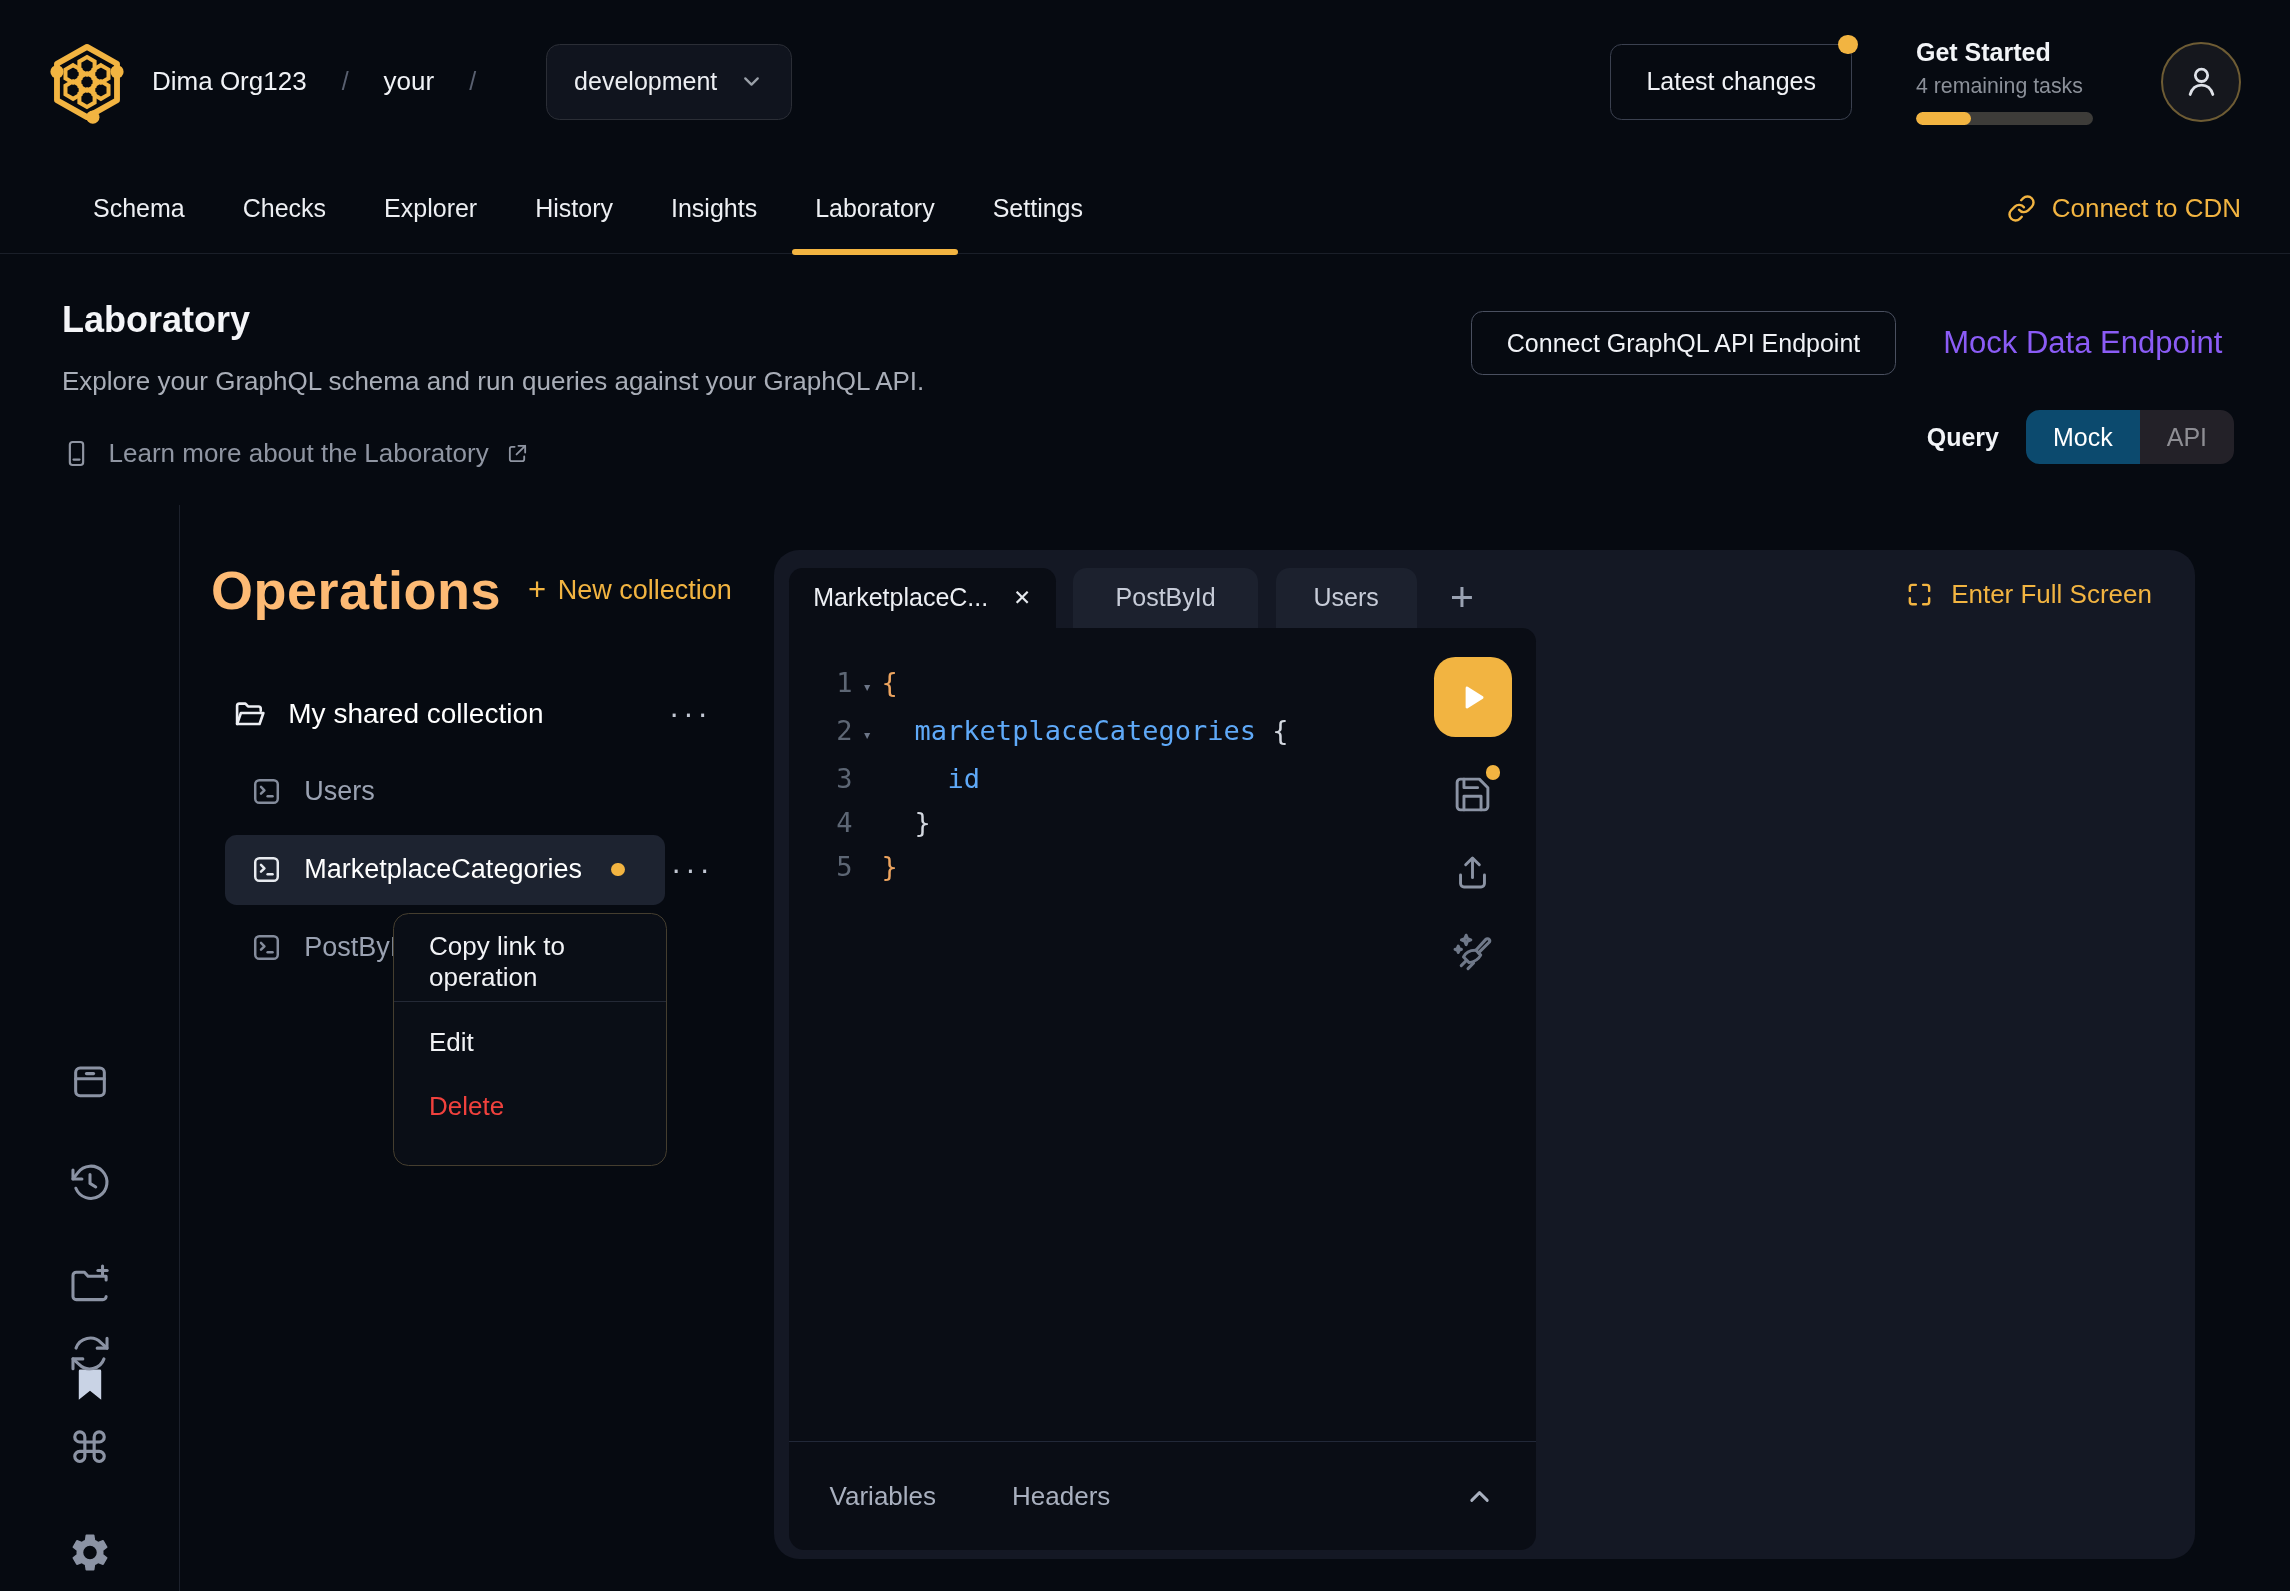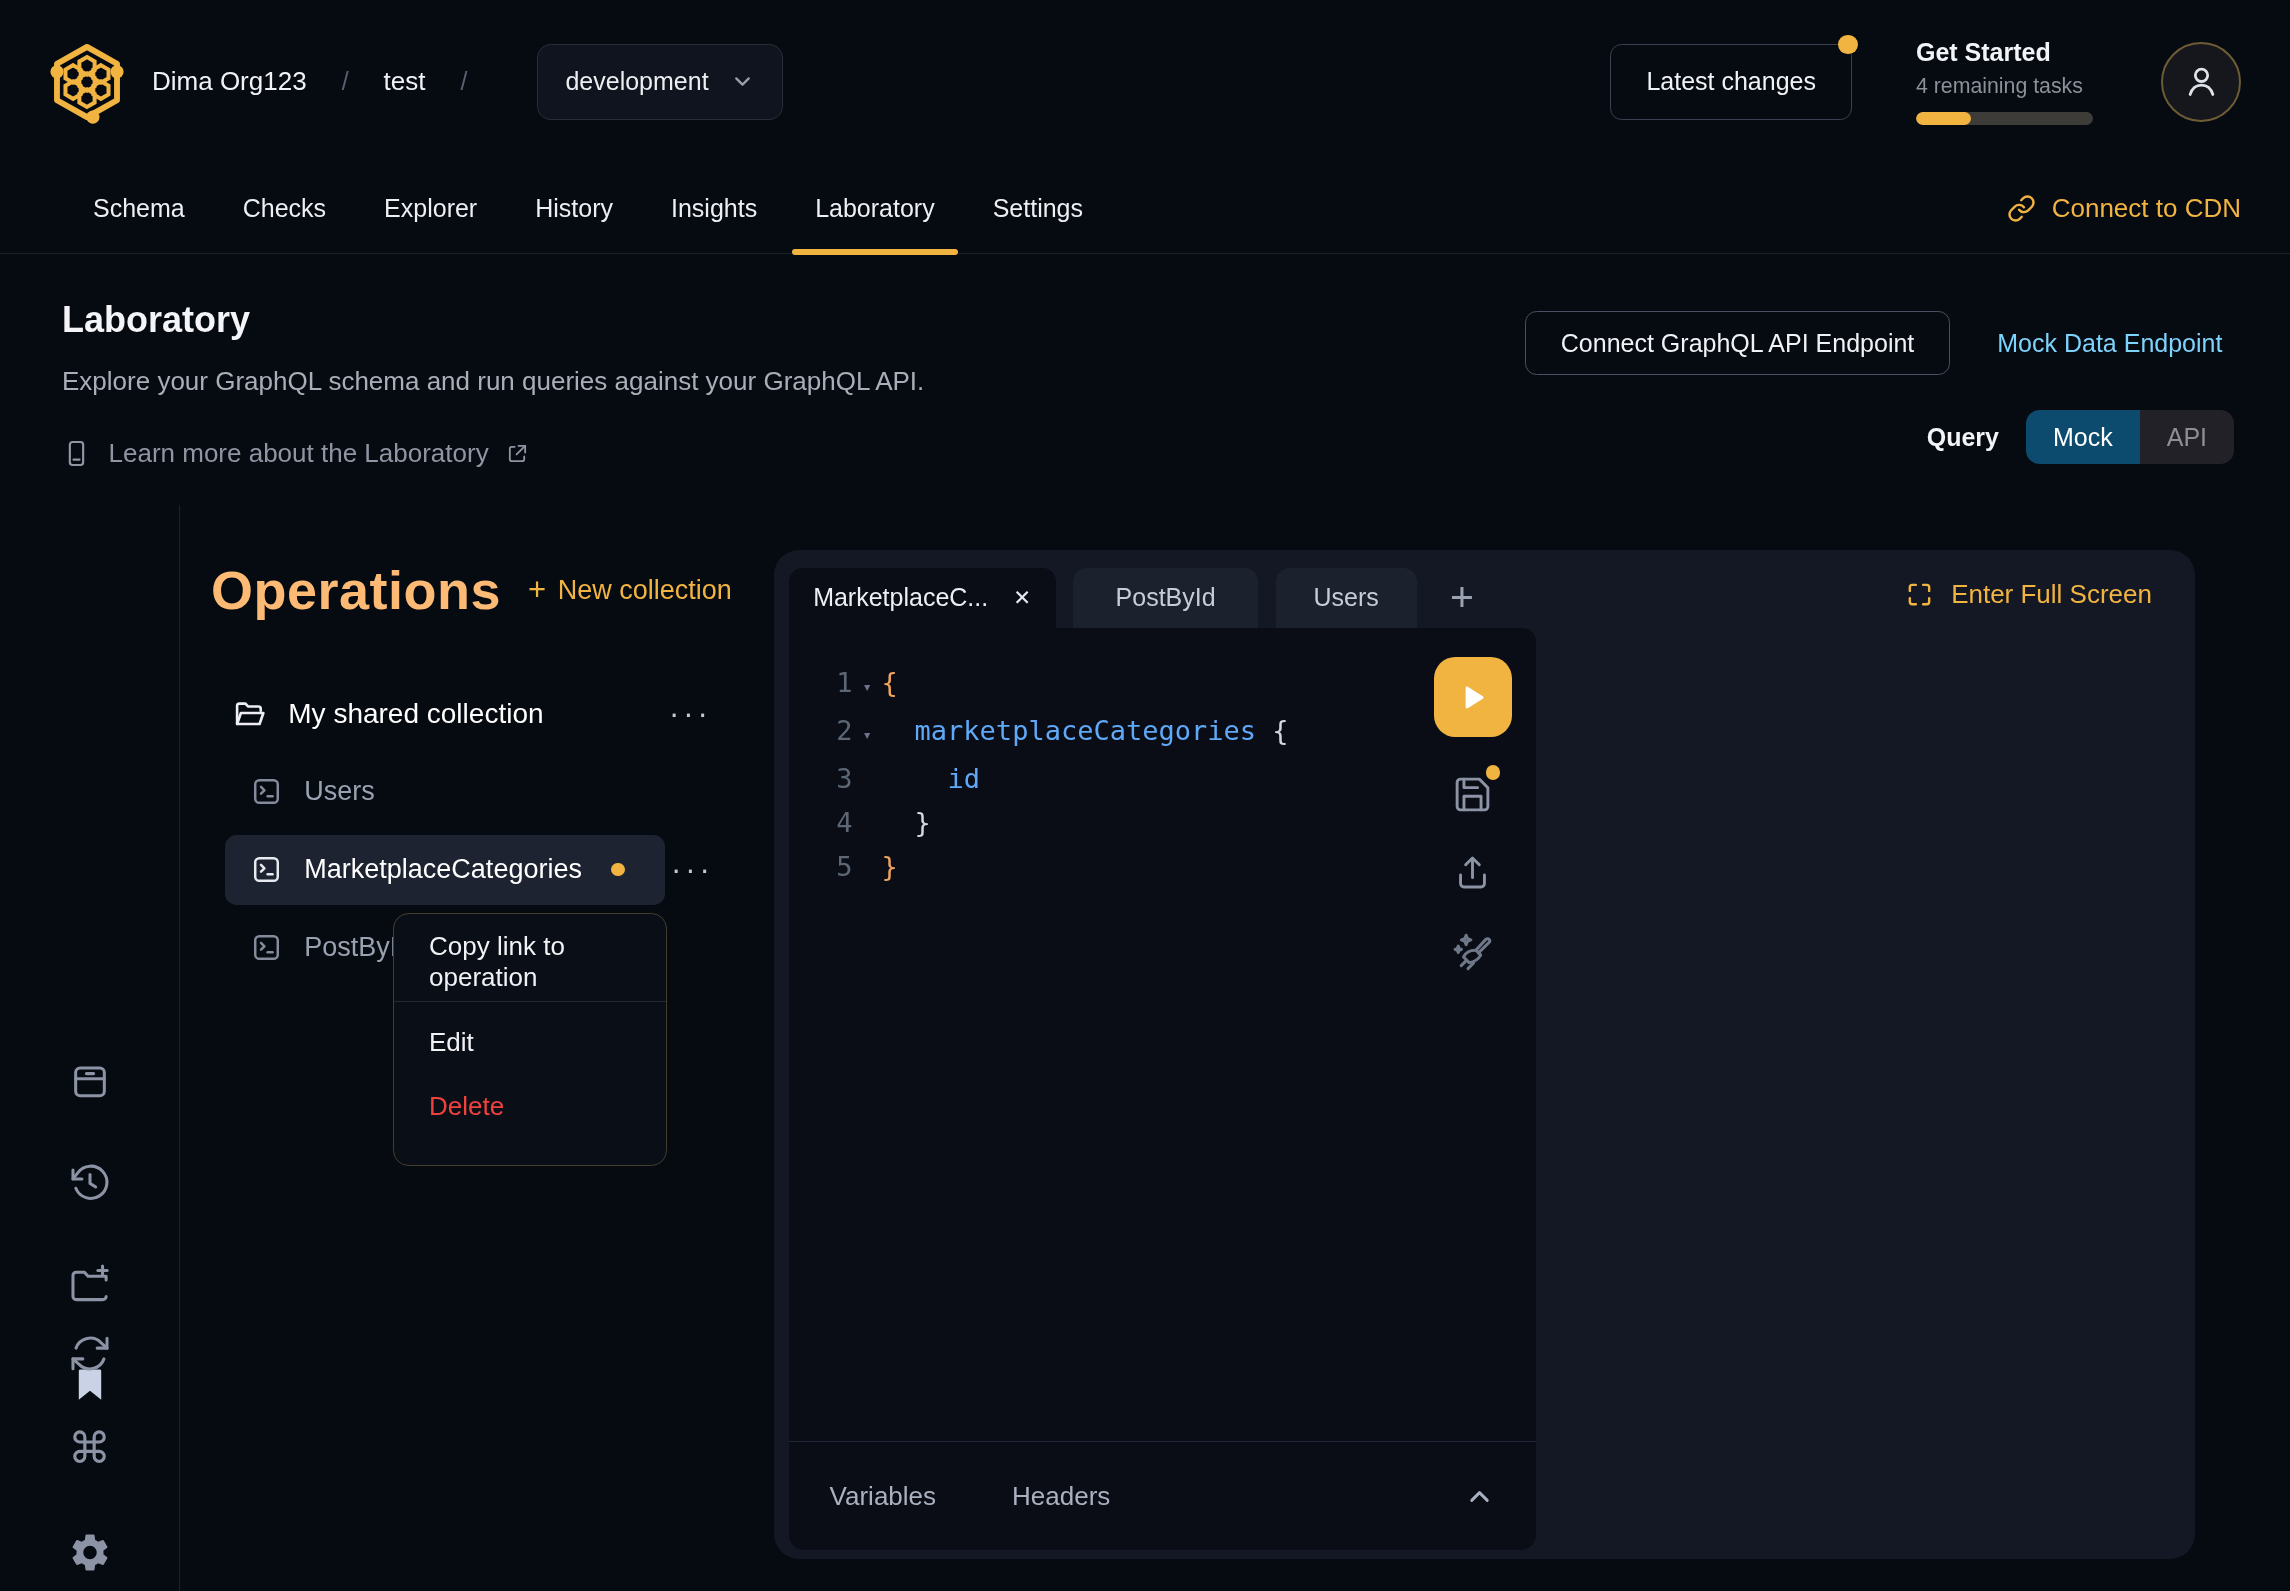--- a/index.html
+++ b/index.html
@@ -43,21 +43,21 @@
 
   
   .ph-left{position:absolute;left:62px;top:299px;}
   .ph-title{font-size:36px;font-weight:700;color:#f4f5f8;}
   .ph-sub{font-size:26px;color:#a9aeb8;margin-top:25px;}
   .learn{display:flex;align-items:center;gap:17.5px;margin-top:41px;color:#8f95a2;font-size:26px;cursor:pointer;}
   .ph-right{position:absolute;right:56px;top:311px;display:flex;flex-direction:column;align-items:flex-end;}
   .ph-row1{display:flex;align-items:center;gap:47px;}
   .connect-endpoint-btn{height:64px;padding:0 35px;border:1.9px solid #4a5060;border-radius:11.6px;background:transparent;
     font-size:25px;color:#f0f2f6;display:flex;align-items:center;cursor:pointer;font-family:inherit;}
-  .mock-endpoint{font-size:25px;color:#7dd3fc;padding-right:11.6px;cursor:pointer;}
+  .mock-endpoint{font-size:31px;color:#8b5cf6;padding-right:11.6px;cursor:pointer;}
   .ph-row2{display:flex;align-items:center;gap:27px;margin-top:35px;}
   .query-label{font-size:25px;font-weight:700;color:#f2f4f7;}
   .toggle{display:flex;height:54px;border-radius:13.6px;overflow:hidden;}
   .toggle .opt{display:flex;align-items:center;padding:0 27px;font-size:25px;cursor:pointer;}
   .opt-mock{background:#0c4a6e;color:#ffffff;}
   .opt-api{background:#232128;color:#8e8e94;}
 
   
   .rail{position:absolute;left:0;top:505px;bottom:0;width:180px;border-right:1.9px solid #1c212c;}
   .rail-icon{position:absolute;left:50%;transform:translateX(-50%);color:#8b93a4;cursor:pointer;}
@@ -148,21 +148,21 @@
       </g>
       <g fill="currentColor" stroke="none">
         <circle cx="9" cy="42" r="9"></circle>
           <circle cx="91" cy="42" r="9"></circle>
           <circle cx="58" cy="104" r="9"></circle>
       </g>
     </svg>
   </span>
   <span class="crumb-org">Dima Org123</span>
   <span class="crumb-sep">/</span>
-  <span class="crumb-org">test</span>
+  <span class="crumb-org">your</span>
   <span class="crumb-sep">/</span>
   <div class="variant-select">
     <span>development</span>
     <span class="chev">
       <svg width="25" height="25" viewBox="0 0 24 24" fill="none" stroke="currentColor" stroke-width="2.2" stroke-linecap="round" stroke-linejoin="round">
           <polyline points="6 9 12 15 18 9"></polyline>
         </svg>
     </span>
   </div>
   <div class="hspacer"></div>

